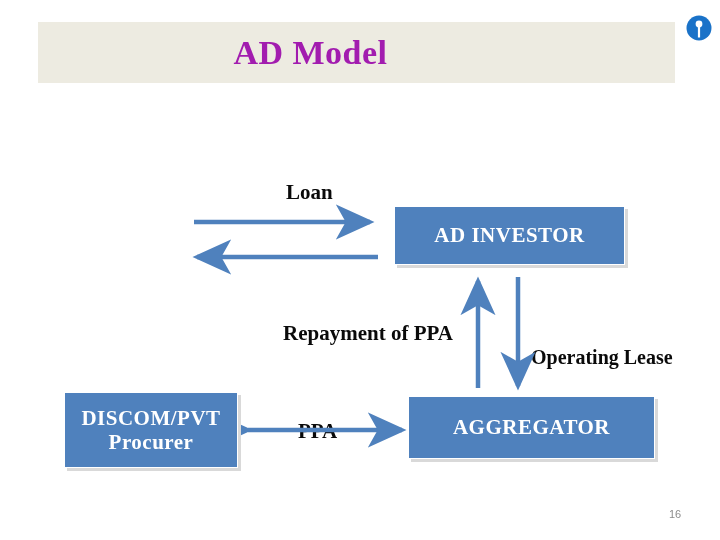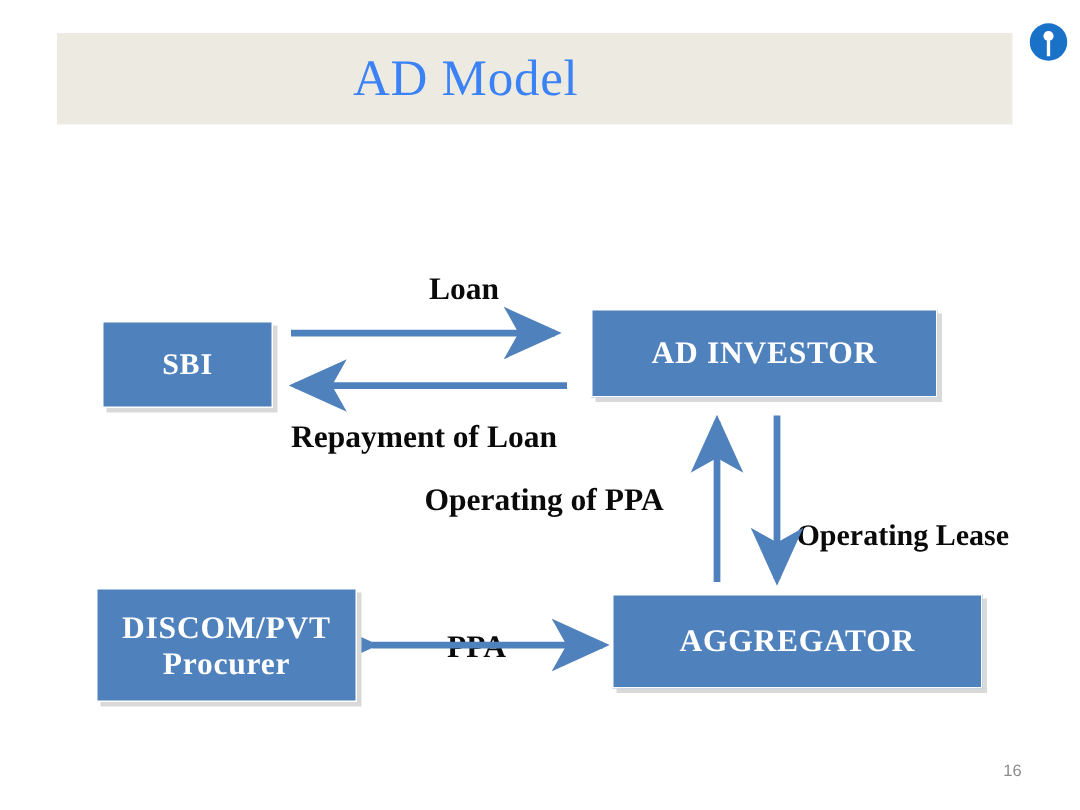--- a/index.html
+++ b/index.html
@@ -30,22 +30,22 @@
     height: 61px;
     background: #EDEBE1;
   }
   .title-text {
     position: absolute;
     left: 38px;
     top: 33px;
     width: 545px;
     text-align: center;
     font-size: 34px;
-    font-weight: normal;
-    color: #3b82f6;
+    font-weight: bold;
+    color: #a21caf;
     letter-spacing: 0.5px;
     line-height: 40px;
   }
 
   
   .sbi-logo {
     position: absolute;
     left: 686px;
     top: 12px;
     width: 26px;
@@ -130,22 +130,21 @@
 
   <div class="sbi-logo">
     <svg width="26" height="34" viewBox="0 0 26 34" xmlns="http://www.w3.org/2000/svg">
       <circle cx="13" cy="16" r="12.5" fill="#1A72C8"></circle>
       <circle cx="13" cy="12" r="3.4" fill="#FFFFFF"></circle>
       <rect x="11.9" y="13.5" width="2.2" height="12" fill="#FFFFFF"></rect>
     </svg>
   </div>
 
   <div class="lbl lbl-loan">Loan</div>
-  <div class="lbl lbl-repay">Repayment of Loan</div>
-  <div class="lbl lbl-novation">Operating of PPA</div>
+  <div class="lbl lbl-novation">Repayment of PPA</div>
   <div class="lbl lbl-oplease">Operating Lease</div>
   <div class="lbl lbl-ppa">PPA</div>
 
   <svg class="connectors" viewBox="0 0 720 540" xmlns="http://www.w3.org/2000/svg">
     <defs>
       <marker id="ah-r" markerWidth="9" markerHeight="9" refX="7.6" refY="4.5" orient="auto" markerUnits="strokeWidth">
         <path d="M0,0.6 L8.6,4.5 L0,8.4 L2.2,4.5 Z" fill="#4F81BD"></path>
       </marker>
       <marker id="ah-l" markerWidth="9" markerHeight="9" refX="7.6" refY="4.5" orient="auto" markerUnits="strokeWidth">
         <path d="M0,0.6 L8.6,4.5 L0,8.4 L2.2,4.5 Z" fill="#4F81BD"></path>
@@ -156,23 +155,20 @@
 
     <line x1="378" y1="257" x2="197" y2="257" stroke="#4F81BD" stroke-width="4.5" marker-end="url(#ah-l)"></line>
 
     <line x1="478" y1="388" x2="478" y2="281" stroke="#4F81BD" stroke-width="4.5" marker-end="url(#ah-r)"></line>
 
     <line x1="518" y1="277" x2="518" y2="386" stroke="#4F81BD" stroke-width="4.5" marker-end="url(#ah-r)"></line>
 
     <line x1="248" y1="430" x2="402" y2="430" stroke="#4F81BD" stroke-width="4.5" marker-start="url(#ah-l)" marker-end="url(#ah-r)"></line>
   </svg>
 
-  <div class="box box-sbi">
-    <span class="box-label">SBI</span>
-  </div>
 
   <div class="box box-investor">
     <span class="box-label">AD INVESTOR</span>
   </div>
 
   <div class="box box-discom">
     <span class="box-label">
       <span>DISCOM/PVT</span><br>
       <span>Procurer</span>
     </span>

